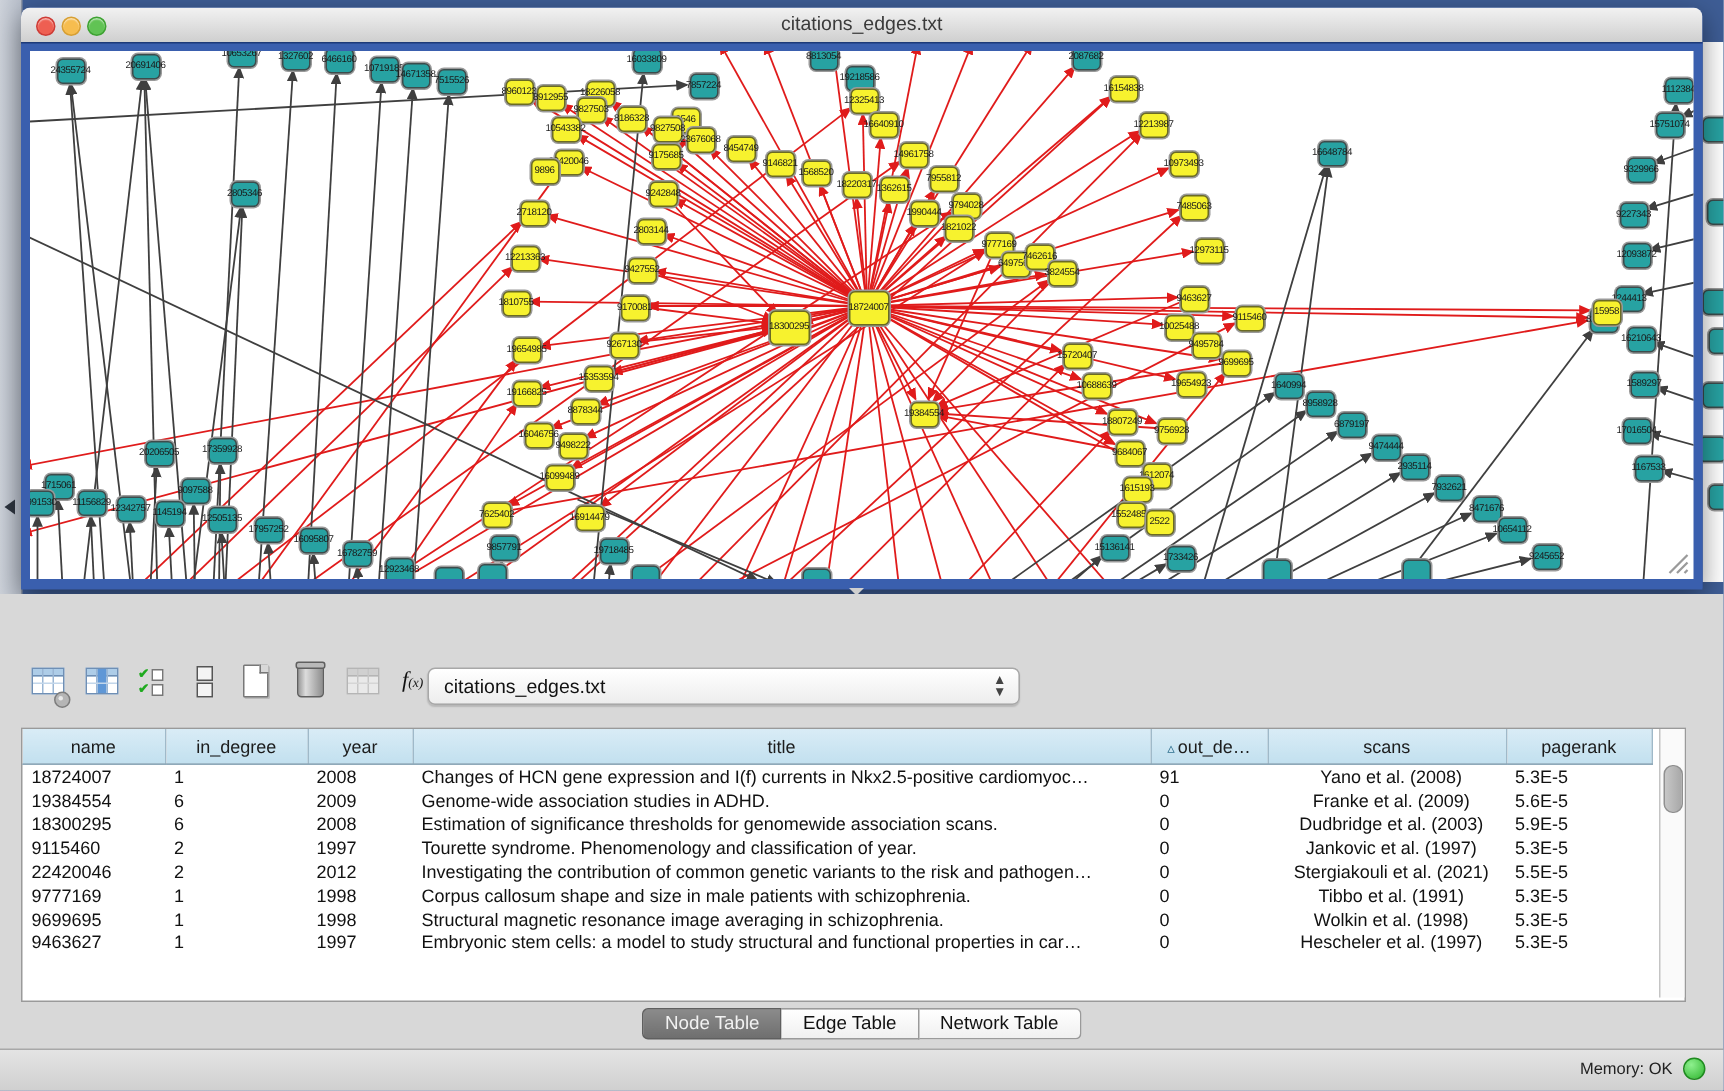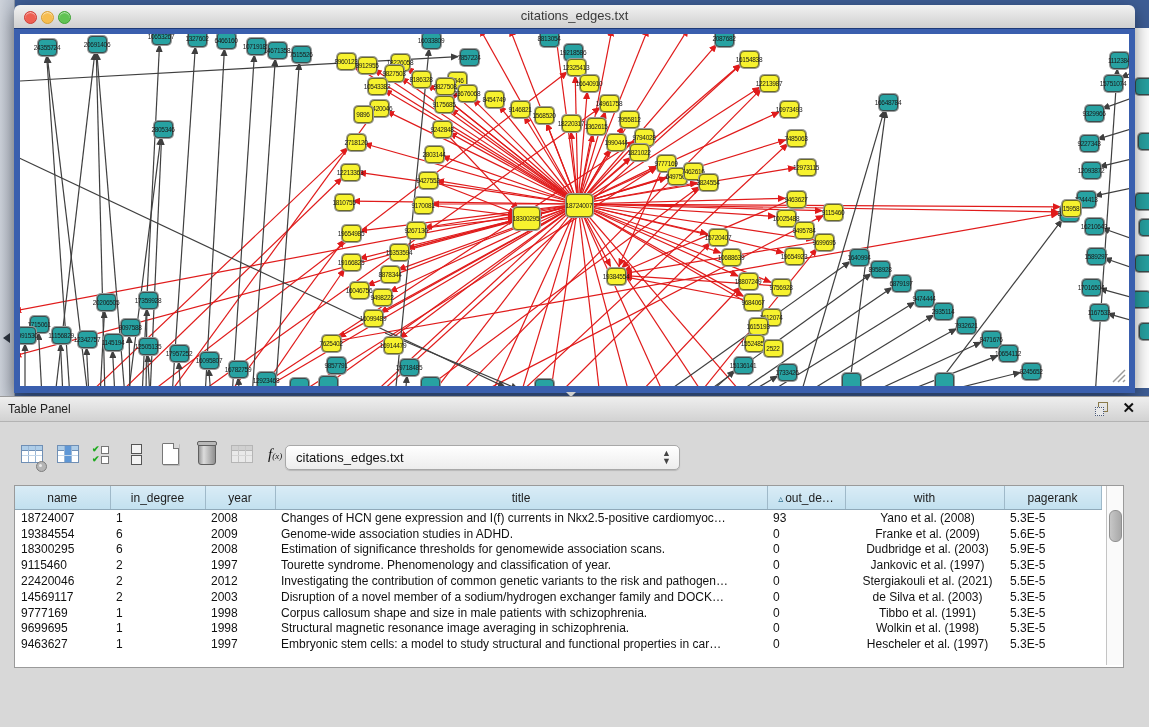--- a/index.html
+++ b/index.html
@@ -668,28 +668,20 @@
             <line x1="11" y1="18" x2="18" y2="11" stroke="#9a9a9a" stroke-width="1.5"></line>
             <line x1="16" y1="18" x2="18" y2="16" stroke="#9a9a9a" stroke-width="1.5"></line>
           </svg>
         </div>
       </div>
     </div>
     <div class="splitter-tri"></div>
   </div>
 
   <div class="panel">
-    <div class="panel-header">
-      <span class="ph-title">Table Panel</span>
-      <span class="float-icon">
-          <span class="sq1"></span>
-          <span class="sq2"></span>
-        </span>
-      <span class="close-x">✕</span>
-    </div>
 
     <div class="toolbar">
       <span class="tb-icon" style="left:4px">
         <span class="mini-table">
             <span class="hd"></span>
             <span class="c1"></span>
             <span class="c2"></span>
             <span class="r1"></span>
           </span>
           <span class="gear"></span>
@@ -746,31 +738,31 @@
             <col style="width: 159px;">
             <col style="width: 97px;">
           </colgroup>
         <thead>
             <tr id="hdr-row">
               <th>name</th>
               <th>in_degree</th>
               <th>year</th>
               <th>title</th>
               <th><span class="sort-tri">▵</span>out_de…</th>
-              <th>with</th>
+              <th>scans</th>
               <th>pagerank</th>
             </tr>
           </thead>
         <tbody id="body-rows">
             <tr>
               <td>18724007</td>
               <td>1</td>
               <td>2008</td>
               <td>Changes of HCN gene expression and I(f) currents in Nkx2.5-positive cardiomyoc…</td>
-              <td>93</td>
+              <td>91</td>
               <td class="ctr">Yano et al. (2008)</td>
               <td>5.3E-5</td>
             </tr>
             <tr>
               <td>19384554</td>
               <td>6</td>
               <td>2009</td>
               <td>Genome-wide association studies in ADHD.</td>
               <td>0</td>
               <td class="ctr">Franke et al. (2009)</td>
@@ -797,29 +789,20 @@
             <tr>
               <td>22420046</td>
               <td>2</td>
               <td>2012</td>
               <td>Investigating the contribution of common genetic variants to the risk and pathogen…</td>
               <td>0</td>
               <td class="ctr">Stergiakouli et al. (2021)</td>
               <td>5.5E-5</td>
             </tr>
             <tr>
-              <td>14569117</td>
-              <td>2</td>
-              <td>2003</td>
-              <td>Disruption of a novel member of a sodium/hydrogen exchanger family and DOCK…</td>
-              <td>0</td>
-              <td class="ctr">de Silva et al. (2003)</td>
-              <td>5.3E-5</td>
-            </tr>
-            <tr>
               <td>9777169</td>
               <td>1</td>
               <td>1998</td>
               <td>Corpus callosum shape and size in male patients with schizophrenia.</td>
               <td>0</td>
               <td class="ctr">Tibbo et al. (1991)</td>
               <td>5.3E-5</td>
             </tr>
             <tr>
               <td>9699695</td>
@@ -839,16 +822,21 @@
               <td class="ctr">Hescheler et al. (1997)</td>
               <td>5.3E-5</td>
             </tr>
           </tbody>
       </table>
       <div class="vscroll">
         <div class="vthumb"></div>
       </div>
     </div>
 
-
+    <div class="tabs" id="tabs-bar"><span class="seg first selected">Node Table</span><span class="seg">Edge Table</span><span class="seg last">Network Table</span></div>
+
+    <div class="statusbar">
+      <span class="mem">Memory: OK</span>
+      <span class="mem-dot"></span>
+    </div>
   </div>
 
 </div>
 
 </body></html>

